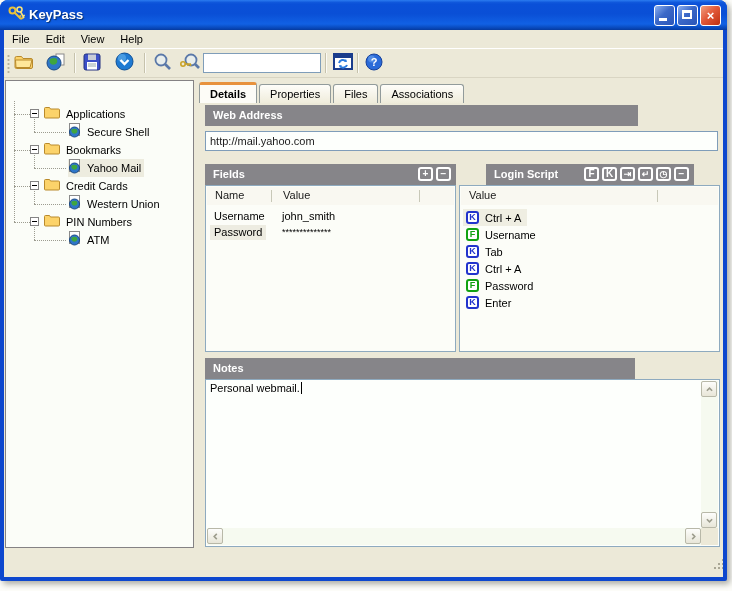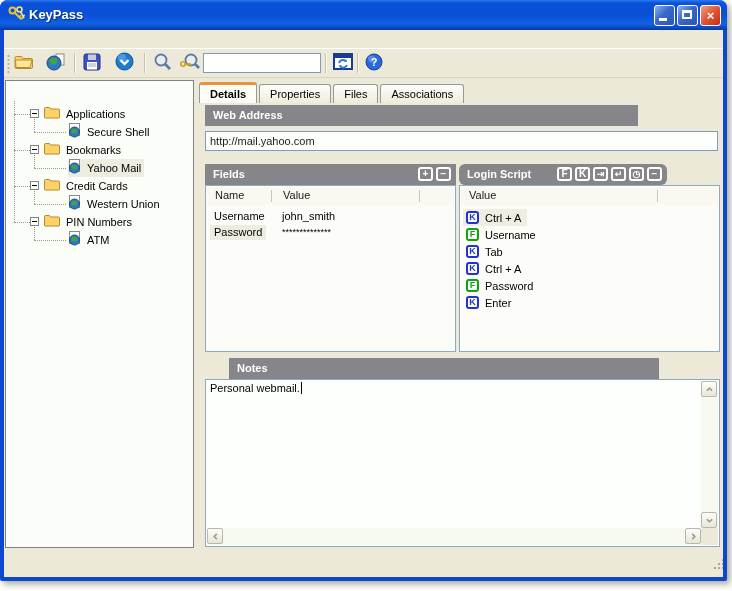--- a/index.html
+++ b/index.html
@@ -109,20 +109,26 @@
     <span class="title-text">KeyPass</span>
     <span class="winbtns">
       <span class="wbtn min"></span>
       <span class="wbtn max"></span>
       <span class="wbtn close">×</span>
     </span>
   </div>
 
   <div class="client">
 
+    <div class="menubar">
+      <span class="menu-item">File</span>
+      <span class="menu-item">Edit</span>
+      <span class="menu-item">View</span>
+      <span class="menu-item">Help</span>
+    </div>
 
     <div class="toolbar">
       <span class="tgrip"></span>
 
       <span class="tbtn" style="left:8px;">
         <span>
           <svg width="20" height="16" viewBox="0 0 20 16">
             <path d="M1 4 q0-1.5 1.5-1.5 h5 l1.5 2 h8 q1.5 0 1.5 1.5 v7 q0 1.5 -1.5 1.5 h-14.5 q-1.5 0 -1.5 -1.5 z" fill="#fcd36a" stroke="#b98a2c"></path>
             <path d="M1.5 6 h16.5 l-2 7.5 h-14z" fill="#ffe79a" stroke="#b98a2c"></path>
           </svg>
@@ -324,21 +330,21 @@
       <div>
         <span class="cell" style="left:8px;top:23px;">Username</span>
         <span class="cell" style="left:76px;top:23px;">john_smith</span>
       </div>
       <div>
         <span class="cell hl" style="left:4px;top:39px;padding:0 4px;">Password</span>
         <span class="cell" style="left:76px;top:39px;font-size:9px;">**************</span>
       </div>
     </div>
 
-    <div class="sect-hd" style="left:455px;top:134px;width:208px;border-radius:6px;">
+    <div class="sect-hd" style="left:482px;top:134px;width:208px;">
       <span>Login Script</span>
       <span class="hd-btns">
         <span class="hd-btn">F</span>
         <span class="hd-btn">K</span>
         <span class="hd-btn small">⇥</span>
         <span class="hd-btn small">↵</span>
         <span class="hd-btn small">◷</span>
         <span class="hd-btn">−</span>
       </span>
     </div>
@@ -366,21 +372,21 @@
       <div class="ls-item" style="top:91px;">
         <span class="badge F">F</span>
         <span class="ls-lbl">Password</span>
       </div>
       <div class="ls-item" style="top:108px;">
         <span class="badge K">K</span>
         <span class="ls-lbl">Enter</span>
       </div>
     </div>
 
-    <div class="sect-hd" style="left:201px;top:328px;width:430px;margin-left:24px;">
+    <div class="sect-hd" style="left:201px;top:328px;width:430px;">
       <span>Notes</span>
     </div>
     <div class="notes-body" style="left:201px;top:349px;width:515px;height:168px;">
       <div class="notes-text">
         <span>Personal webmail.</span><span class="caret"></span>
       </div>
       <div class="sbar-v">
         <span class="sb-btn" style="top:0;left:0;">
           <svg class="chev" viewBox="0 0 8 8">
                 <path d="M1 5.5 L4 2.5 L7 5.5" fill="none" stroke="#9c9c8c" stroke-width="1.8"></path>

